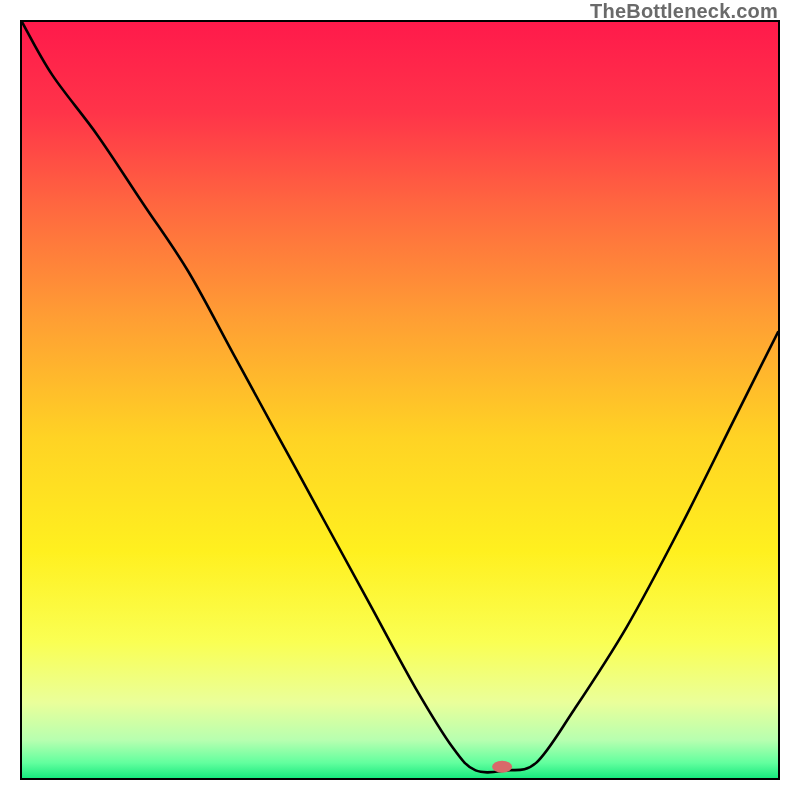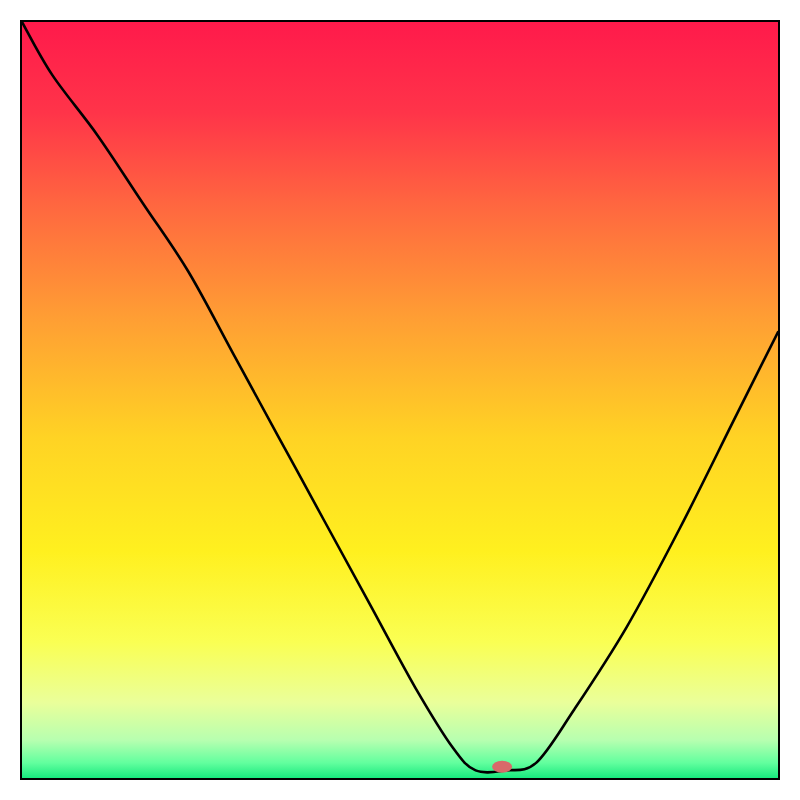--- a/index.html
+++ b/index.html
@@ -48,20 +48,21 @@
     font-weight: 600;
     color: #6a6a6a;
     letter-spacing: 0.2px;
   }
 </style>
 </head>
 <body>
 
 <div class="chart-container">
 
+  <div class="watermark">TheBottleneck.com</div>
 
   <div class="plot-area">
 
     <svg class="gradient-bg" viewBox="0 0 756 756" preserveAspectRatio="none">
       <defs>
         <linearGradient id="bg-grad" x1="0" y1="0" x2="0" y2="1">
             <stop offset="0%" stop-color="#ff1a4b"></stop>
             <stop offset="12%" stop-color="#ff3449"></stop>
             <stop offset="25%" stop-color="#ff6a3f"></stop>
             <stop offset="40%" stop-color="#ffa133"></stop>

